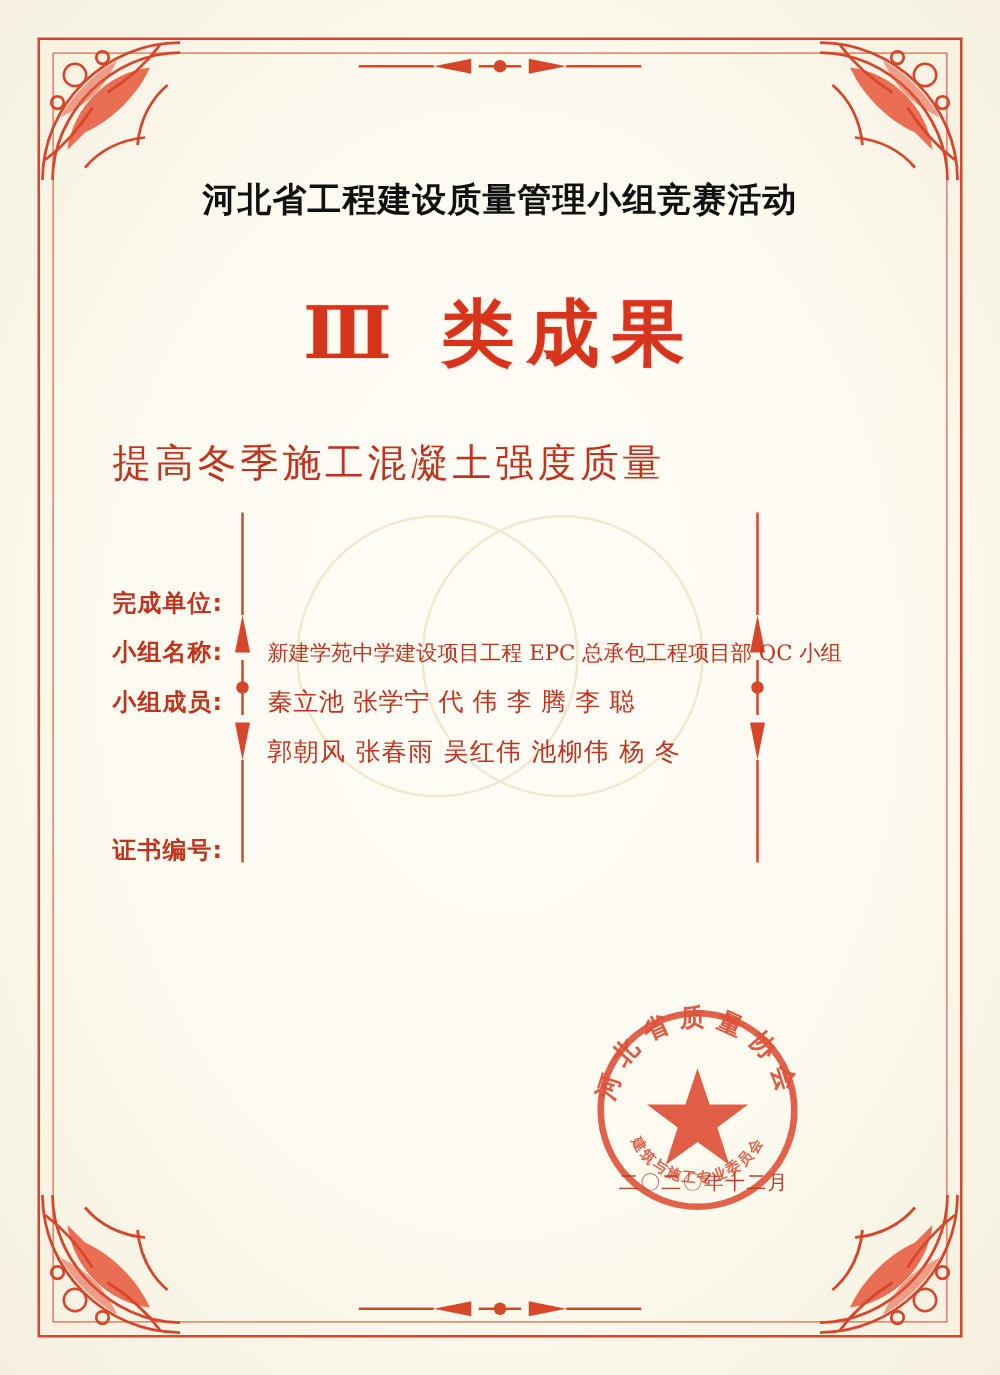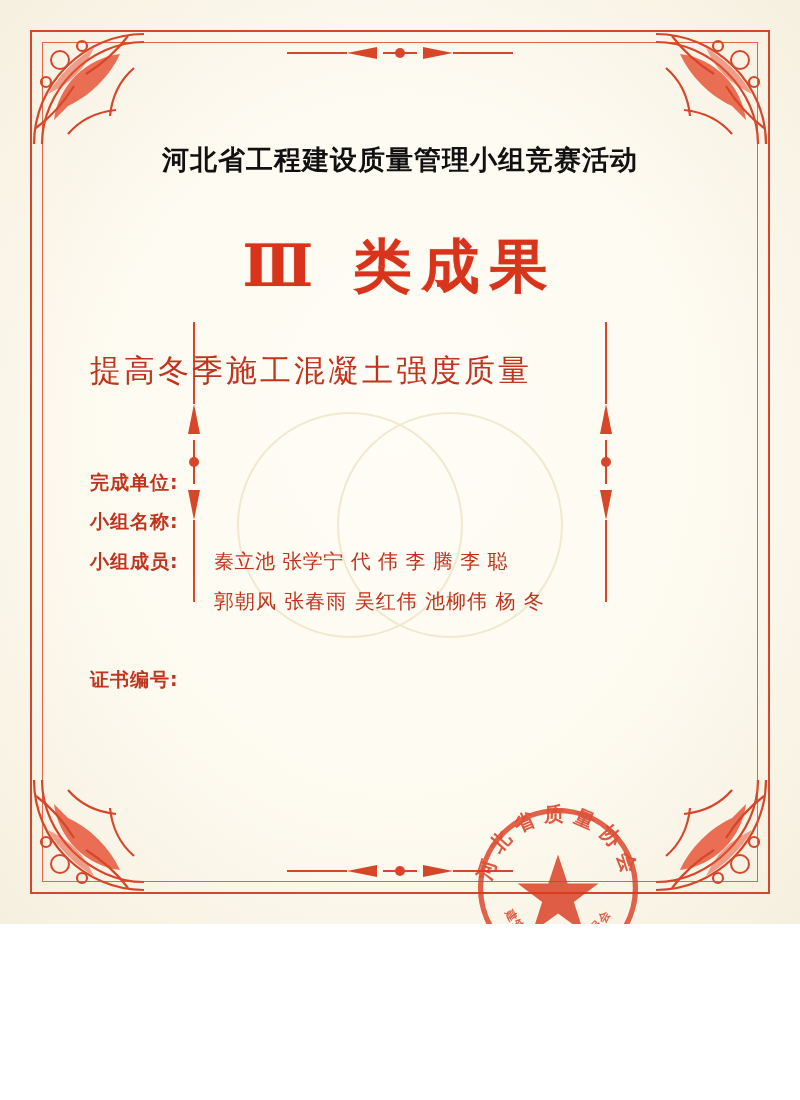--- a/index.html
+++ b/index.html
@@ -11,21 +11,21 @@
     width: 800px;
     height: 1100px;
     font-family: "Liberation Serif", "DejaVu Serif", serif;
     overflow: hidden;
   }
 
   
   .certificate {
     position: relative;
     width: 800px;
-    height: 924px;
+    height: 1100px;
     background:
       radial-gradient(ellipse at 50% 45%, #fffdf6 0%, #fdfaf0 55%, #fbf7ea 100%);
     box-sizing: border-box;
     overflow: hidden;
   }
 
   
   .paper-vignette {
     position: absolute;
     inset: 0;
@@ -339,20 +339,21 @@
     <div class="project-title">提高冬季施工混凝土强度质量</div>
 
     <div class="fields">
 
       <div class="field-row">
         <div class="field-label">完成单位:</div>
       </div>
 
       <div class="field-row">
         <div class="field-label">小组名称:</div>
+        <div class="field-value small">新建学苑中学建设项目工程 EPC 总承包工程项目部 QC 小组</div>
       </div>
 
       <div class="field-row">
         <div class="field-label">小组成员:</div>
         <div class="field-value">秦立池  张学宁  代 伟  李 腾  李 聪</div>
       </div>
 
       <div class="members-line">郭朝风  张春雨  吴红伟  池柳伟  杨 冬</div>
 
 

